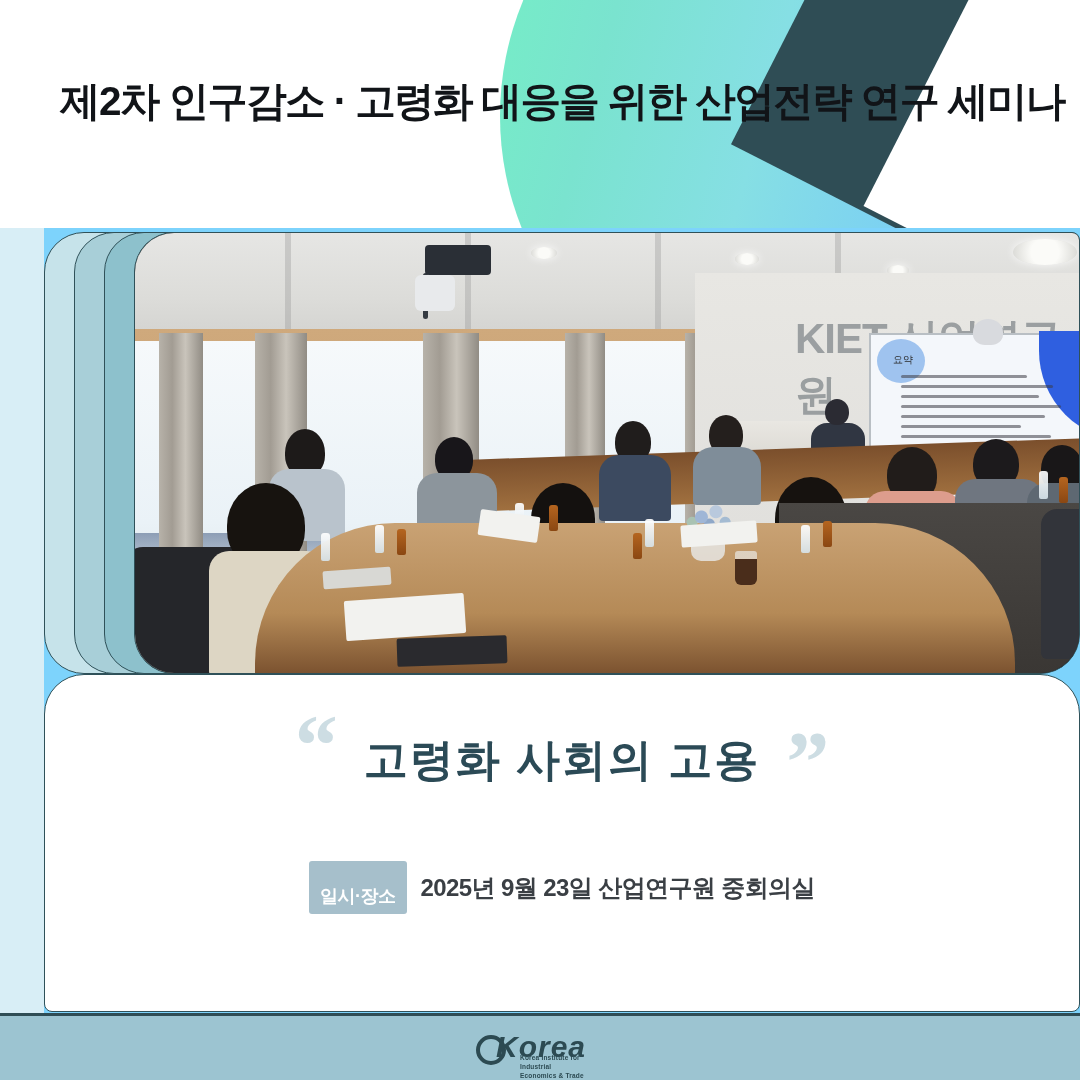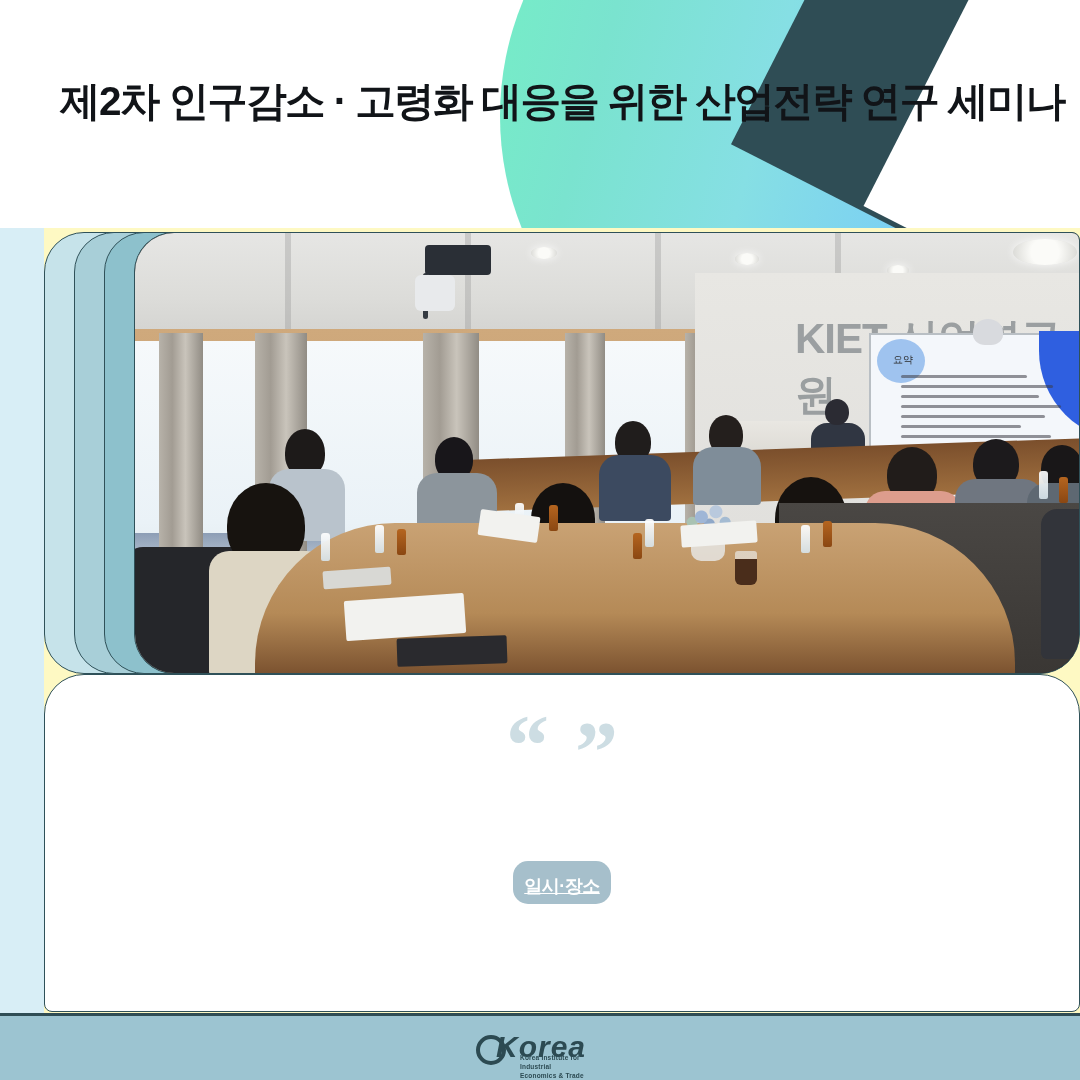--- a/index.html
+++ b/index.html
@@ -4,21 +4,21 @@
 <title>KIET Seminar Card</title>
 <style>
   * { margin:0; padding:0; box-sizing:border-box; }
   html,body{
     width:1080px; height:1080px; overflow:hidden;
     font-family:"Liberation Sans","DejaVu Sans",sans-serif;
     background:#ffffff;
   }
   #poster{
     position:relative; width:1080px; height:1080px;
-    background:#fef9c3; overflow:hidden;
+    background:#7dd3fc; overflow:hidden;
   }
 
   
   .left-strip{
     position:absolute; left:0; top:228px; width:44px; height:852px;
     background:#d8eef6; z-index:2;
   }
 
   
   .header{
@@ -249,21 +249,21 @@
     letter-spacing:2px; padding-top:18px; white-space:nowrap;
     font-family:"Liberation Sans","DejaVu Sans",sans-serif;
   }
   .meta-row{
     position:absolute; left:0; top:186px; width:100%;
     display:flex; align-items:center; justify-content:center; gap:14px;
   }
   .meta-badge{
     background:#a6bfcb; color:#ffffff;
     font-size:18px; font-weight:bold; letter-spacing:-.5px;
-    padding:13px 11px 6px; border-radius:15px; white-space:nowrap;text-decoration:underline;
+    padding:23px 11px 6px; border-radius:3px; white-space:nowrap;
   }
   .meta-text{
     font-size:24px; font-weight:bold; color:#3a3f44;
     letter-spacing:-.6px; white-space:nowrap;
   }
 
   
   .footer{
     position:absolute; left:0; bottom:0; width:1080px; height:67px;
     background:#9cc4d1; border-top:3px solid #2f4d55; z-index:6;
@@ -433,24 +433,26 @@
       <div class="paper" style="left:546px;top:290px;width:76px;height:22px;"></div>
       <div class="paper" style="left:262px;top:404px;width:110px;height:28px;transform:rotate(-2deg);background:#2a2a2e;"></div>
       <div class="paper" style="left:188px;top:336px;width:68px;height:18px;background:#d8d8d4;"></div>
 
     </div>
   </div>
 
   <div class="content-card">
     <div class="quote-row">
       <span class="qmark">“</span>
+      <span class="quote-text">고령화 사회의 고용</span>
       <span class="qmark close">”</span>
     </div>
     <div class="meta-row">
       <span class="meta-badge">일시·장소</span>
+      <span class="meta-text">2025년 9월 23일 산업연구원 중회의실</span>
     </div>
   </div>
 
   <div class="footer">
     <div class="logo">
       <div class="logo-ring"></div>
       <div class="logo-word">Korea</div>
       <div class="logo-sub">
         <div>Korea Institute for Industrial</div>
         <div>Economics &amp; Trade</div>

